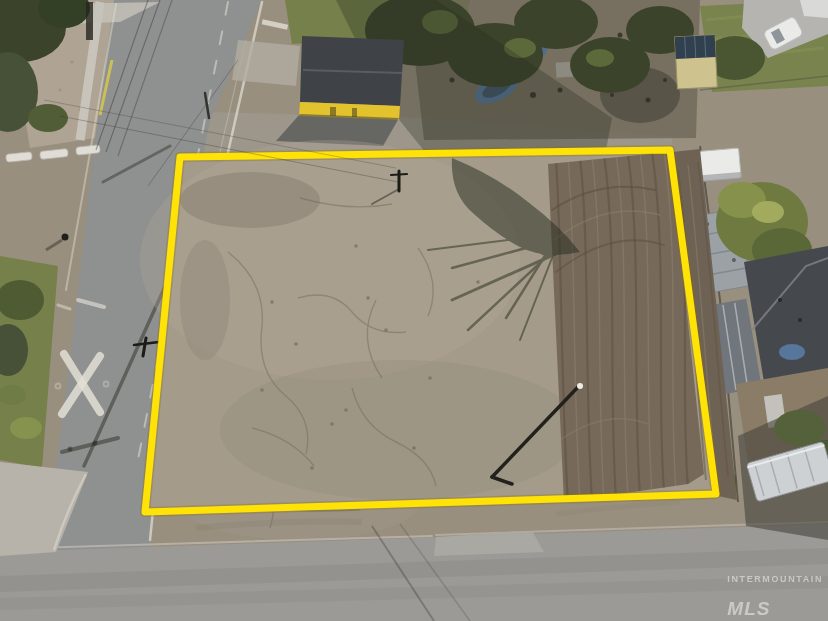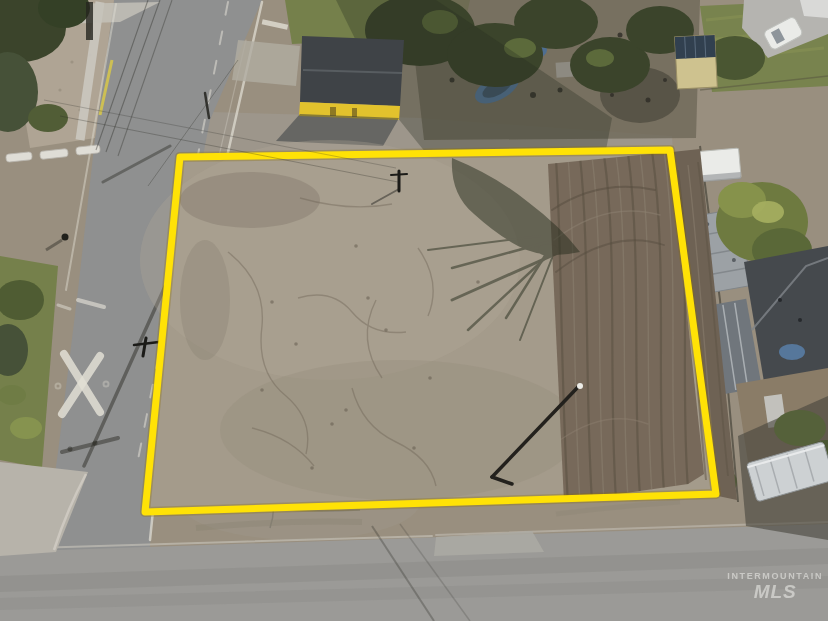--- a/index.html
+++ b/index.html
@@ -1,20 +1,20 @@
 <!DOCTYPE html>
 <html><head>
 <meta charset="utf-8">
 <style>
   html,body{margin:0;padding:0;background:#777;}
   .stage{position:relative;width:828px;height:621px;overflow:hidden;font-family:"Liberation Sans",sans-serif;}
   .stage svg{position:absolute;left:0;top:0;display:block;}
-  .wm{position:absolute;right:5px;bottom:20px;text-align:center;color:rgba(240,240,236,0.55);line-height:1;user-select:none;}
+  .wm{position:absolute;right:5px;bottom:3px;color:rgba(240,240,236,0.55);line-height:1;user-select:none;}
   .wm .l1{display:block;font-size:9px;font-weight:600;letter-spacing:1.6px;}
-  .wm .l2{display:block;font-size:19px;font-style:italic;font-weight:bold;letter-spacing:1px;margin-top:1px;}
+  .wm .l2{display:block;font-size:19px;font-style:italic;font-weight:bold;letter-spacing:1px;margin-top:15px;}
 </style>
 </head>
 <body>
 
 <div class="stage">
 <svg width="828" height="621" viewBox="0 0 828 621" xmlns="http://www.w3.org/2000/svg">
   <defs>
     <clipPath id="tillClip">
           <polygon points="548,164 670,152 704,474 688,484 564,502"></polygon>
         </clipPath>

